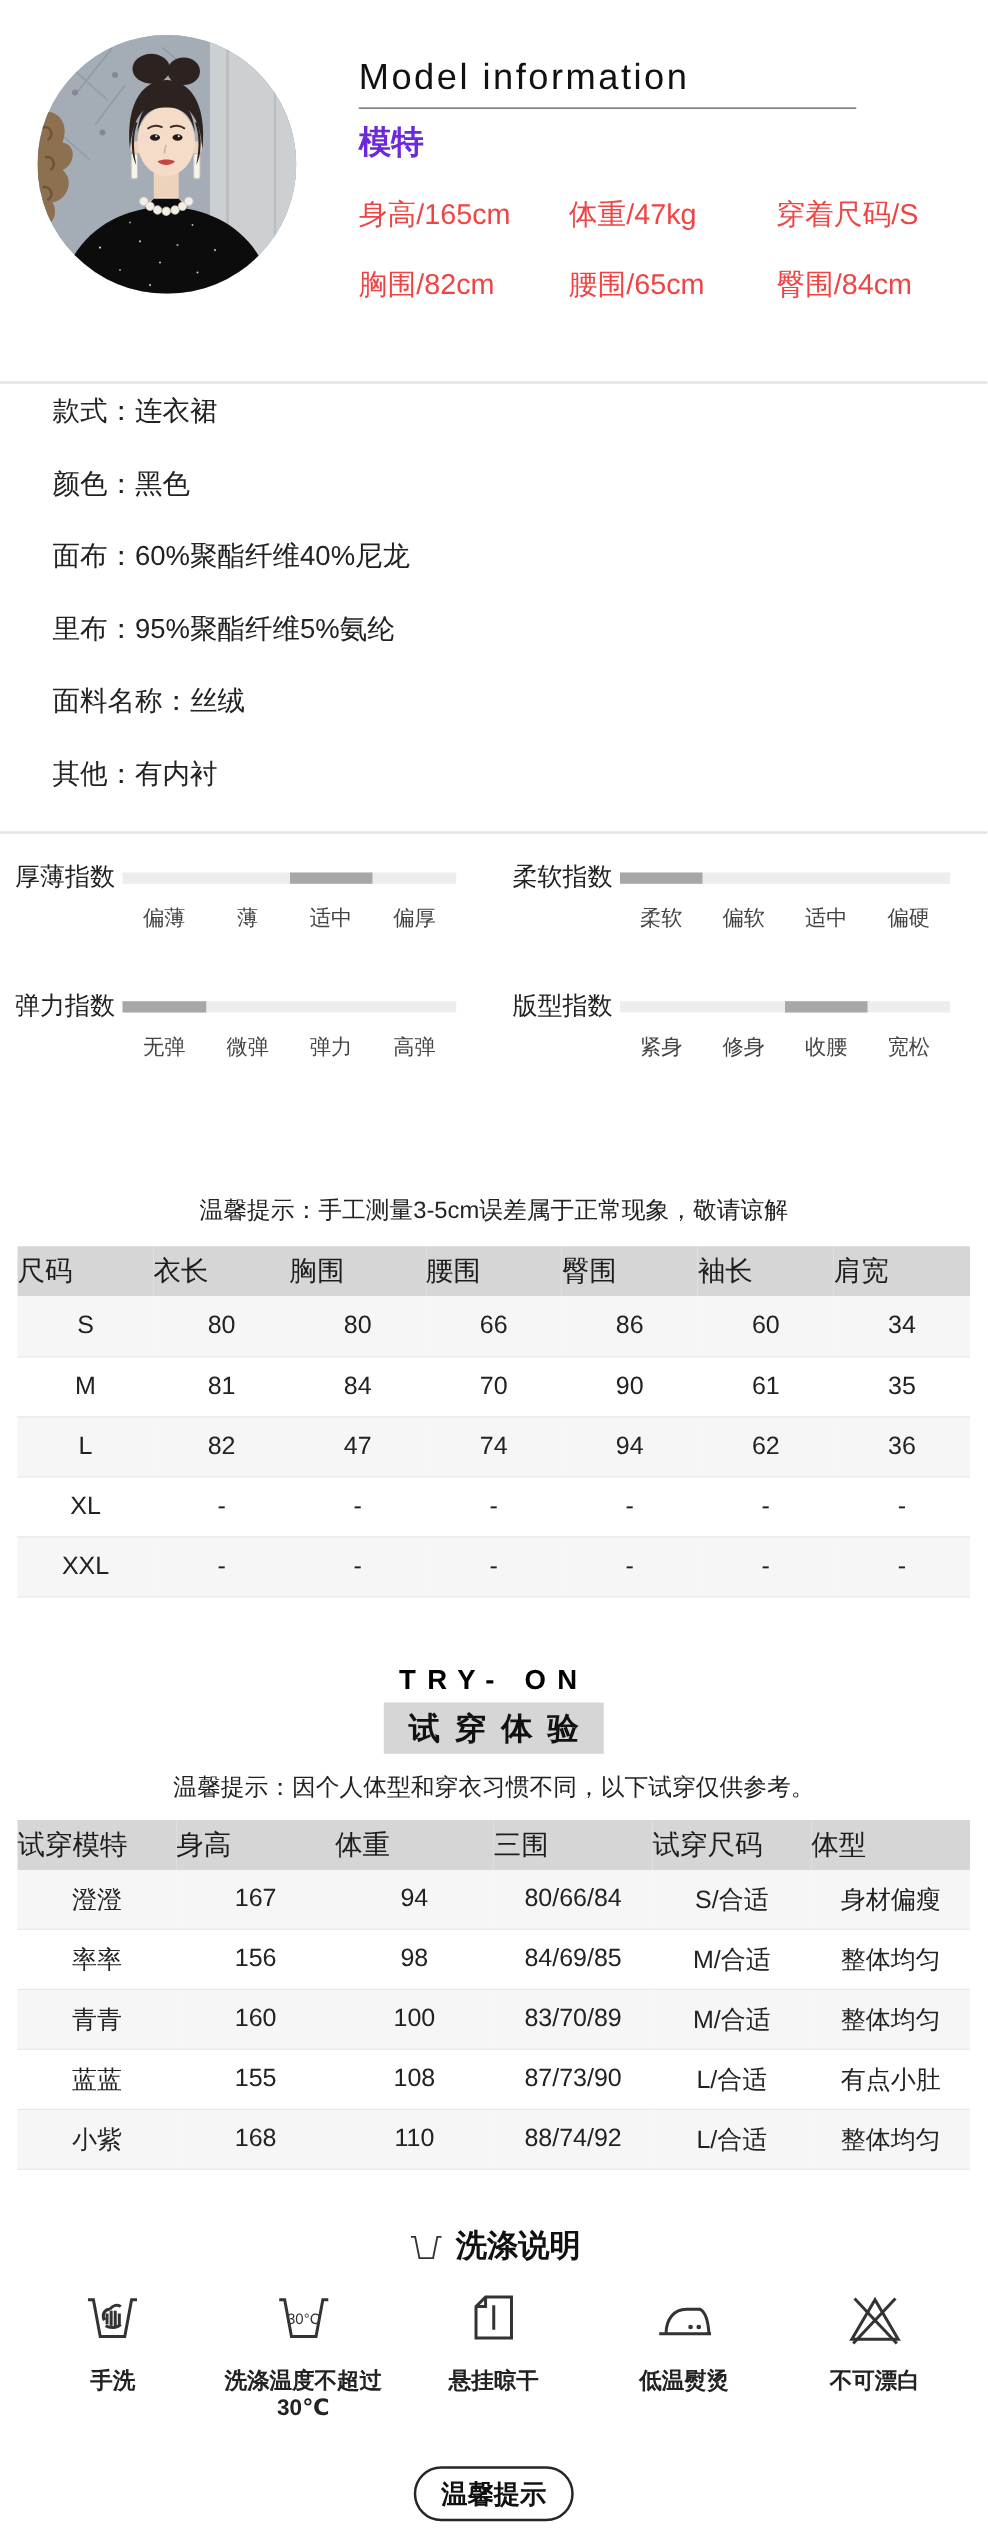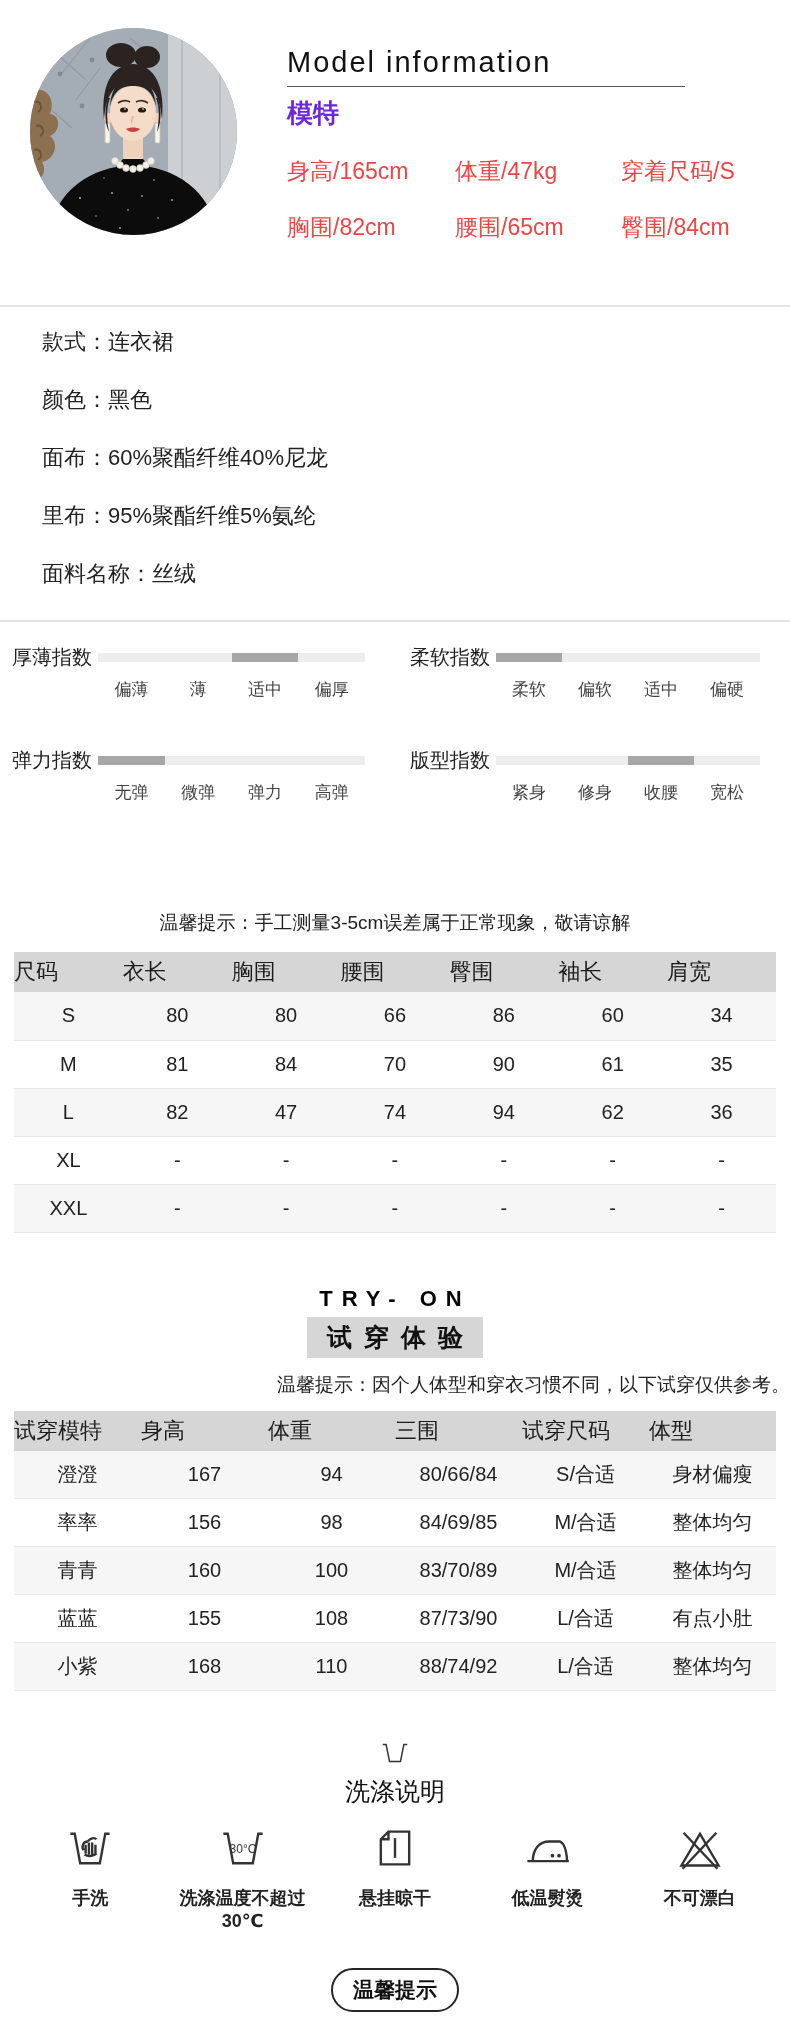--- a/index.html
+++ b/index.html
@@ -20,21 +20,21 @@
   .model-photo svg{display:block; width:100%; height:100%;}
   .model-details{margin-left:50px; padding-top:18px; width:470px;}
   .model-title-en{font-size:29px; letter-spacing:2px; color:#111; padding-bottom:7px;
     border-bottom:1px solid #555; width:398px;}
   .model-title-cn{margin-top:9px; font-size:26px; font-weight:700; color:#6d28d9;}
   .m-row{display:flex; margin-top:25px; font-size:23px; color:#ef4444; white-space:nowrap;}
   .m-col1{width:168px;} .m-col2{width:166px;}
   
   .divider{height:2px; background:var(--divider); width:100%;}
   
-  .attr-section{padding:23px 42px 0;}
+  .attr-section{padding:10px 42px 0;}
   .attr-row{font-size:22px; line-height:24px; margin-bottom:34px; color:#222;}
   
   .idx-section{padding:24px 0 0; display:grid; grid-template-columns:395px 395px;}
   .idx-col-left{padding-left:12px;} .idx-col-right{padding-left:15px;}
   .idx-group{display:flex; margin-bottom:48px;}
   .idx-name{font-size:20px; width:86px; flex-shrink:0; line-height:22px; color:#222;}
   .idx-right{flex:1; margin-right:30px;}
   .idx-track{height:9px; background:var(--slider-track); position:relative; margin-top:7px;}
   .idx-active{position:absolute; top:0; height:100%; width:25%; background:var(--slider-active);}
   .idx-labels{display:flex; margin-top:16px;}
@@ -46,25 +46,25 @@
   table.spec-table th{height:40px; background:var(--table-header-bg); font-size:22px; font-weight:500; color:#1d1d1d; text-align:left;}
   table.spec-table td{height:48px; font-size:20px; color:#222; text-align:center;}
   table.spec-table tbody tr{border-bottom:1px solid #e8e8e8;}
   table.spec-table tbody tr:nth-child(odd){background:var(--table-alt-row-bg);}
   
   .tryon-title-en{margin-top:52px; text-align:center; font-size:22px; font-weight:700;
     letter-spacing:9px; line-height:28px; color:#000000;}
   .tryon-title-cn-wrap{margin-top:4px; text-align:center;}
   .tryon-title-cn{display:inline-block; background:var(--highlight-bg); font-size:25px; font-weight:700;
     letter-spacing:12px; padding:4px 8px 4px 20px; color:#111;}
-  .tryon-note{margin-top:14px; text-align:right; font-size:19px; color:#222;}
+  .tryon-note{margin-top:14px; text-align:center; font-size:19px; color:#222;}
   table.tryon{margin-top:13px;}
   
   .wash-title{margin-top:46px; display:flex; justify-content:center; align-items:center; gap:9px;
-    font-size:25px; font-weight:400; line-height:30px; color:#111;flex-direction:column;}
+    font-size:25px; font-weight:700; line-height:30px; color:#111;}
   .wash-title svg{display:block;}
   .wash-row{display:flex; margin:18px 14px 0;}
   .wash-item{flex:1; text-align:center;}
   .wash-item svg{display:block; margin:0 auto; height:48px; width:48px;}
   .wash-label{margin-top:14px; font-size:18px; font-weight:600; color:#222;}
   .wicon{stroke:#333; stroke-width:2.2; fill:none; stroke-linejoin:miter;}
   
   .tip-pill-wrap{margin-top:36px; text-align:center;}
   .tip-pill{display:inline-block; border:2.5px solid #262626; border-radius:22px;
     padding:6px 20px; font-size:21px; font-weight:700; color:#111;}
@@ -174,20 +174,21 @@
 </div>
 
 <div class="divider"></div>
 
 <div class="attr-section">
   <div class="attr-row"><span>款式：</span><span>连衣裙</span></div>
   <div class="attr-row"><span>颜色：</span><span>黑色</span></div>
   <div class="attr-row"><span>面布：</span><span>60%聚酯纤维40%尼龙</span></div>
   <div class="attr-row"><span>里布：</span><span>95%聚酯纤维5%氨纶</span></div>
   <div class="attr-row"><span>面料名称：</span><span>丝绒</span></div>
+  <div class="attr-row"><span>其他：</span><span>有内衬</span></div>
 </div>
 
 <div class="divider"></div>
 
 <div class="idx-section">
   <div class="idx-col-left">
     <div class="idx-group">
       <div class="idx-name">厚薄指数</div>
       <div class="idx-right">
           <div class="idx-track">

